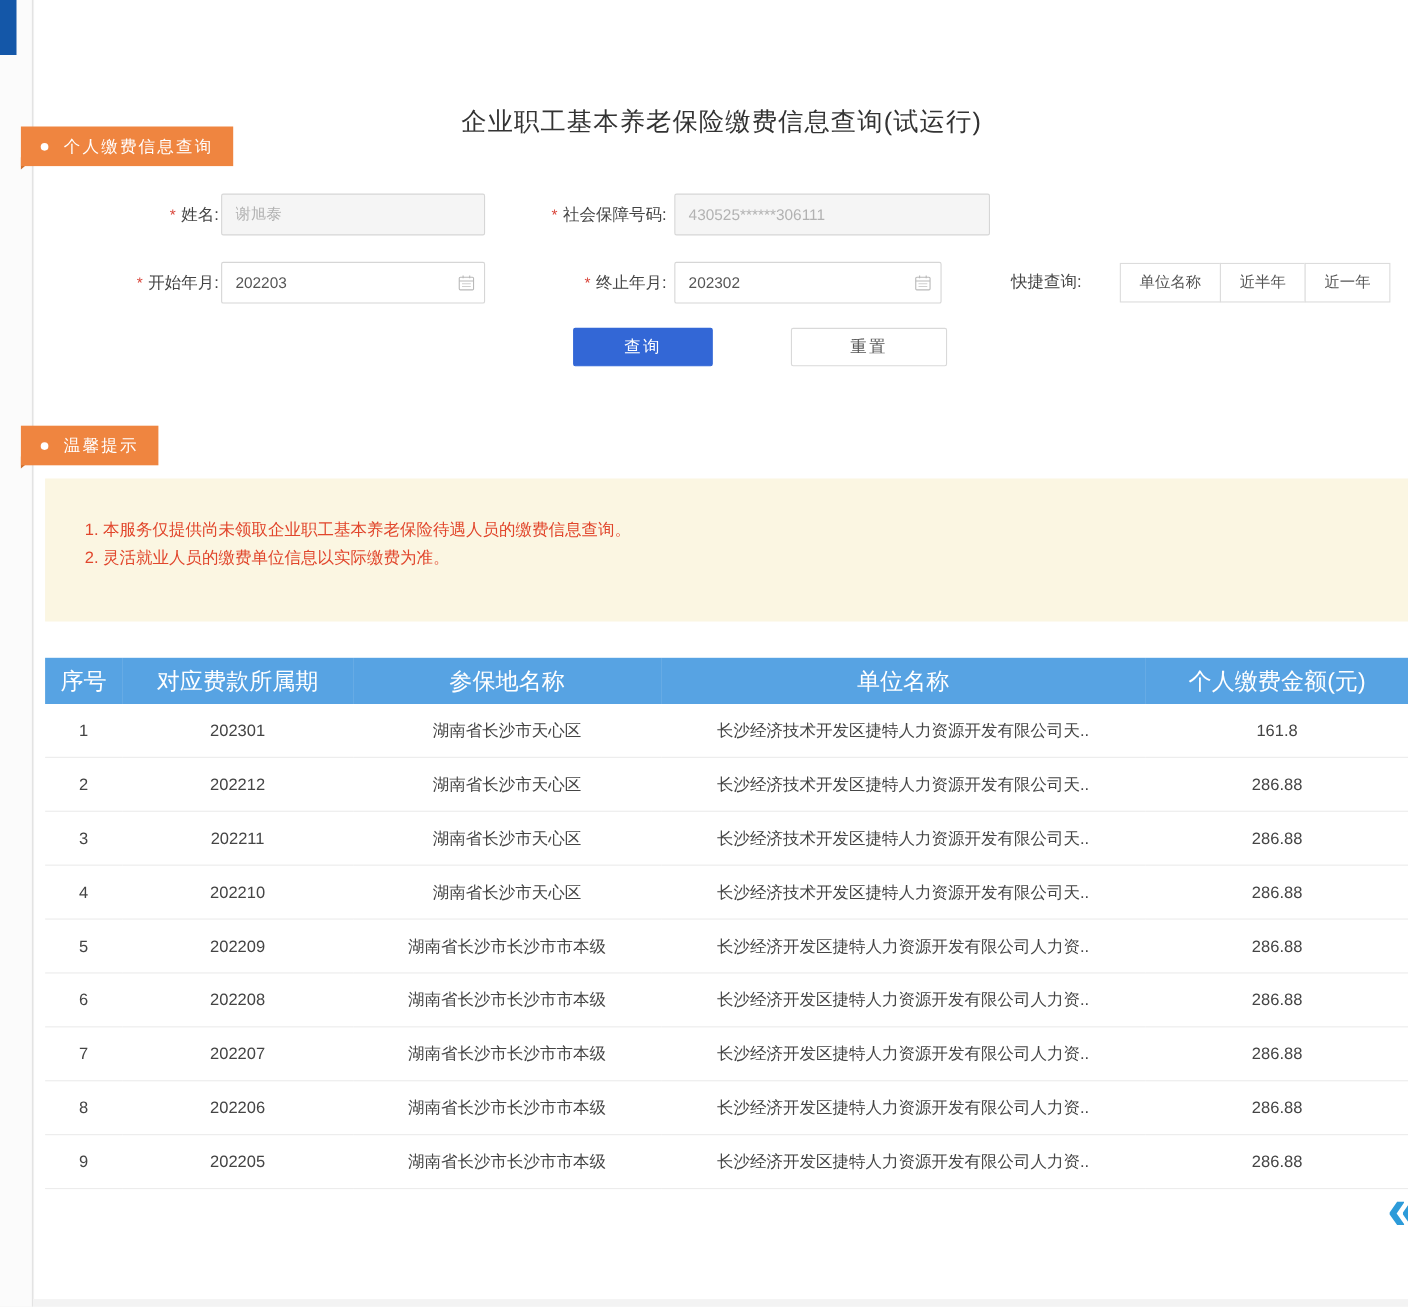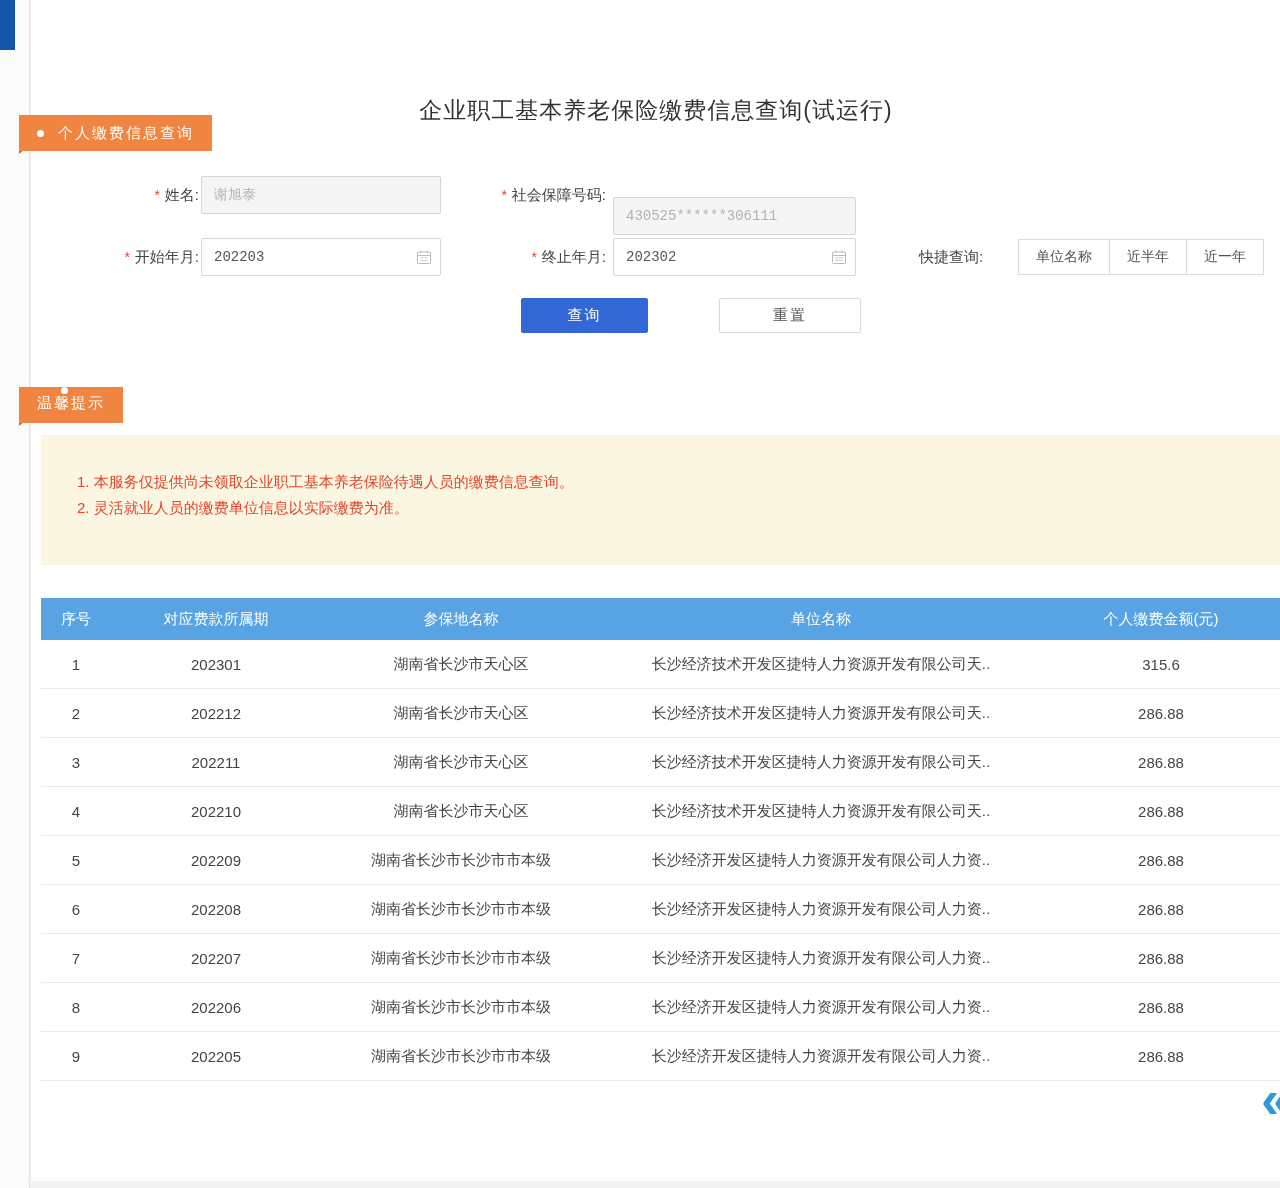--- a/index.html
+++ b/index.html
@@ -15,52 +15,52 @@
 
   .main-panel{position:absolute;left:30px;top:0;width:1250px;height:1181px;background:#ffffff;border-left:1px solid #f0f0f0;}
 
   .page-title{position:absolute;top:55px;left:0;width:100%;text-align:center;font-size:23px;color:#333;letter-spacing:1px;margin-top:40px;}
 
   
   .ribbon{position:absolute;left:-12px;display:flex;align-items:center;height:36px;padding:0 18px;background:#ef8540;color:#fff;font-size:15px;letter-spacing:2px;z-index:3;}
   .ribbon-dot{width:7px;height:7px;border-radius:50%;background:#fff;display:inline-block;margin-right:14px;}
   .ribbon-fold{position:absolute;left:-12px;width:0;height:0;border-top:11px solid #ce6e2b;border-right:13px solid transparent;z-index:2;}
   .ribbon.query{top:115px;} .fold.query{top:143px;}
-  .ribbon.tips{top:387px;flex-direction:column;}  .fold.tips{top:415px;}
+  .ribbon.tips{top:387px;}  .fold.tips{top:415px;}
 
   
   .form-label{position:absolute;height:38px;line-height:38px;font-size:15px;color:#444;text-align:right;white-space:nowrap;}
   .req{color:#d9453a;margin-right:5px;font-size:14px;}
   .inp-wrap{position:absolute;height:38px;}
-  .inp{box-sizing:border-box;width:100%;height:38px;border:1px solid #d6d6d6;border-radius:2px;padding:0 30px 0 12px;font-size:14px;color:#555;background:#fff;font-family:Liberation Mono, monospace;}
+  .inp{box-sizing:border-box;width:100%;height:38px;border:1px solid #d6d6d6;border-radius:2px;padding:0 30px 0 12px;font-size:14px;color:#555;background:#fff;font-family:Liberation Sans, sans-serif;}
   .inp.disabled{background:#f5f5f5;color:#b2b2b2;padding-right:12px;}
   .cal-icon{position:absolute;right:9px;top:11px;pointer-events:none;}
   .name-label{left:50px;width:118px;top:176px;}
   .name-wrap{left:170px;top:176px;width:240px;}
   .ssn-label{left:420px;width:155px;top:176px;}
-  .ssn-wrap{left:582px;top:176px;width:243px;margin-top:21px;}
+  .ssn-wrap{left:582px;top:176px;width:287px;}
   .start-label{left:50px;width:118px;top:238px;}
   .start-wrap{left:170px;top:238px;width:240px;}
   .end-label{left:420px;width:155px;top:238px;}
   .end-wrap{left:582px;top:238px;width:243px;}
   .quick-label{left:888px;width:90px;top:238px;text-align:left;}
   .quick-group{position:absolute;left:988px;top:239px;display:flex;}
   .quick-btn{height:36px;padding:0 17px;background:#fff;border:1px solid #dcdcdc;font-size:14px;color:#555;margin-left:-1px;cursor:pointer;font-family:inherit;}
 
   .btn{position:absolute;top:298px;height:35px;border-radius:2px;font-size:15px;cursor:pointer;font-family:inherit;letter-spacing:2px;}
   .btn-query{left:490px;width:127px;background:#3367d6;border:1px solid #3367d6;color:#ffffff;}
   .btn-reset{left:648px;width:142px;background:#fff;border:1px solid #d9d9d9;color:#555;margin-left:40px;}
 
   
   .notice{position:absolute;left:10px;right:0;top:435px;height:130px;background:#fbf6e2;box-sizing:border-box;padding:34px 36px 0 36px;}
   .notice-line{font-size:15px;color:#e1462c;line-height:26px;}
 
   
   .result-table{position:absolute;left:10px;right:0;top:598px;border-collapse:collapse;table-layout:fixed;width:1240px;}
-  .result-table th{background:#57a3e3;color:#fff;font-weight:normal;font-size:15px;height:42px;padding:0;}
+  .result-table th{background:#57a3e3;color:#fff;font-weight:normal;font-size:21px;height:42px;padding:0;}
   .result-table td{height:48px;text-align:center;font-size:15px;color:#444;border-bottom:1px solid #ececec;background:#fff;padding:0 4px;overflow:hidden;white-space:nowrap;text-overflow:clip;}
   .col0{width:70px;} .col1{width:210px;} .col2{width:280px;} .col3{width:440px;} .col4{width:240px;}
 
   .collapse-chevron{position:absolute;right:-10px;top:1072px;font-size:54px;line-height:54px;color:#2d9bd9;font-weight:bold;cursor:pointer;user-select:none;}
 </style>
 </head>
 <body>
 
 <div class="sliver">
   <div class="sidebar-blue-box"></div>
@@ -150,21 +150,21 @@
           <th class="col3">单位名称</th>
           <th class="col4">个人缴费金额(元)</th>
         </tr>
     </thead>
     <tbody>
         <tr>
           <td class="col0">1</td>
           <td class="col1">202301</td>
           <td class="col2">湖南省长沙市天心区</td>
           <td class="col3">长沙经济技术开发区捷特人力资源开发有限公司天..</td>
-          <td class="col4">315.6</td>
+          <td class="col4">161.8</td>
         </tr>
         <tr>
           <td class="col0">2</td>
           <td class="col1">202212</td>
           <td class="col2">湖南省长沙市天心区</td>
           <td class="col3">长沙经济技术开发区捷特人力资源开发有限公司天..</td>
           <td class="col4">286.88</td>
         </tr>
         <tr>
           <td class="col0">3</td>

